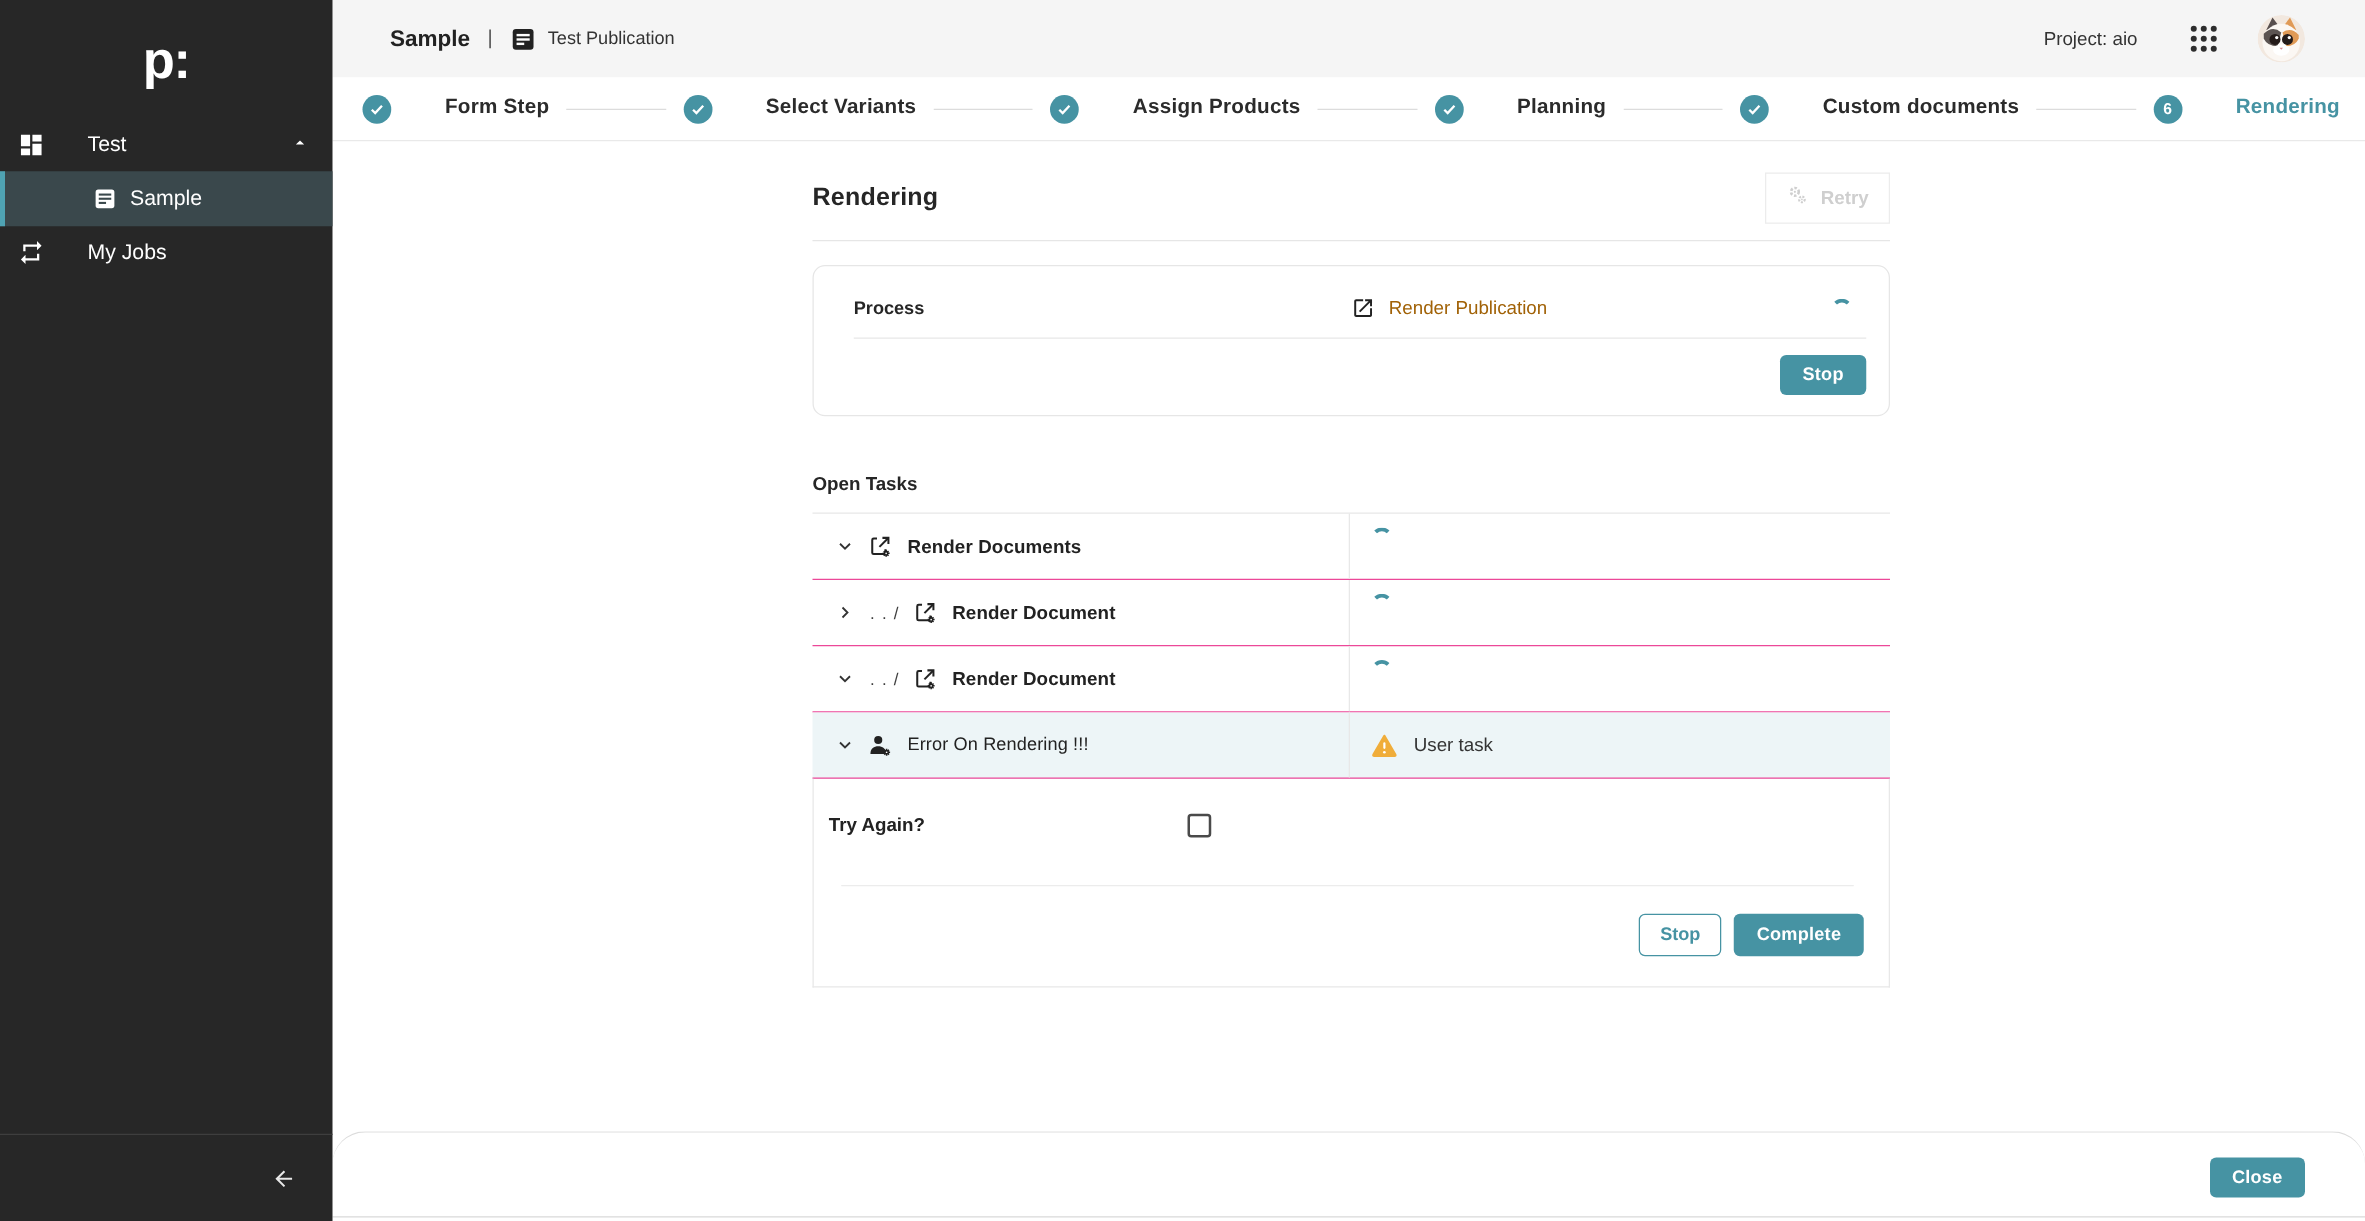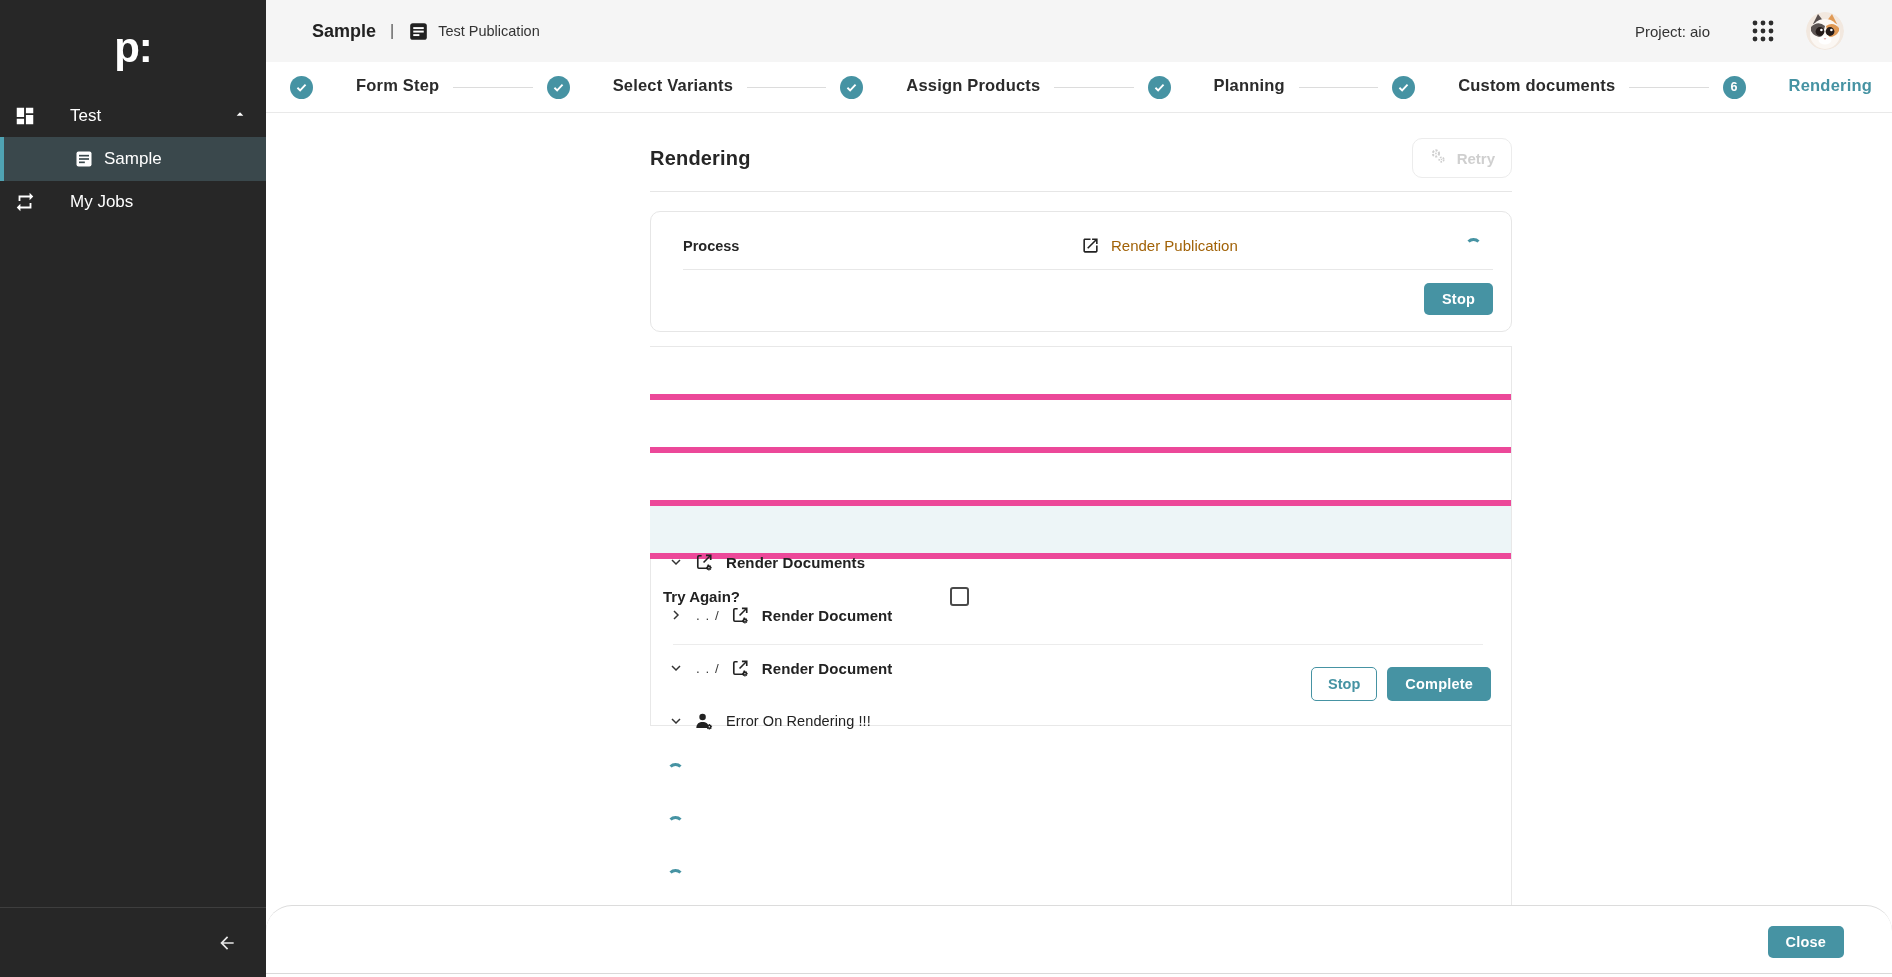--- a/index.html
+++ b/index.html
@@ -52,21 +52,21 @@
   .step-label { font-weight:700; font-size:16.5px; color:#2b2b2b; letter-spacing:.2px; }
   .step.active .step-label { color:var(--accent,#4693a3); }
   .connector { flex:1; height:1px; background:#dcdcdc; margin:0 14px; min-width:40px; }
 
   
   .content { position:absolute; left:266px; top:114px; right:0; bottom:72px; background:#fff; }
   .container { width:862px; margin-left:384px; }
   .title-row { display:flex; align-items:center; justify-content:space-between; padding-top:24px; }
   .page-title { font-size:20px; font-weight:700; color:#262626; letter-spacing:.2px; }
   .retry-btn { display:flex; align-items:center; gap:9px; border:1px solid #ececec;
-    border-radius:10px; padding:8px 16px; color:#cfcfcf; font-weight:700; font-size:15px;
+    border-radius:0; padding:8px 16px; color:#cfcfcf; font-weight:700; font-size:15px;
     background:#fff; cursor:default; }
   .hr { height:1px; background:#e6e6e6; margin-top:13px; }
 
   .process-card { border:1px solid #e6e6e6; border-radius:10px; margin-top:19px;
     padding:24px 18px 16px 32px; }
   .pc-row { display:flex; align-items:center; }
   .pc-label { flex:0 0 398px; font-weight:700; font-size:14.5px; color:#262626; }
   .pc-link { display:flex; align-items:center; gap:11px; font-size:15px; color:#a16207; flex:1; cursor:pointer; }
   .pc-link .lnk-icon { width:19px; height:19px; }
   .pc-spinner-wrap { width:40px; display:flex; justify-content:center; align-self:flex-end; }
@@ -75,21 +75,21 @@
 
   .btn-filled { background:var(--accent,#4693a3); color:#fff; font-weight:700;
     font-size:14.5px; padding:8px 18px; border-radius:5px; border:none;
     font-family:inherit; cursor:pointer; letter-spacing:.2px; }
   .btn-outline { background:#fff; color:var(--accent,#4693a3); font-weight:700;
     font-size:14.5px; padding:8px 16px; border-radius:5px;
     border:1px solid var(--accent,#4693a3); font-family:inherit; cursor:pointer; }
 
   .section-label { margin-top:46px; font-weight:700; font-size:15px; color:#262626; }
   .tasks { margin-top:14px; border-top:1px solid #e8e8e8; }
-  .task-row { display:flex; height:53px; border-bottom:6px solid #ec4899;flex-direction:column; }
+  .task-row { display:flex; height:53px; border-bottom:1px solid #ec4899; }
   .task-left { flex:0 0 430px; display:flex; align-items:center; padding-left:18px;
     border-right:1px solid #e8e8e8; }
   .task-right { flex:1; display:flex; align-items:center; padding-left:17px; }
   .task-row.highlight { background:var(--highlight-row,#edf5f7); }
   .chev { width:16px; height:16px; flex:0 0 16px; cursor:pointer; }
   .prefix { color:#3d3d3d; font-size:13.5px; margin-left:12px; letter-spacing:1px; white-space:pre; }
   .task-icon { width:23px; height:23px; margin-left:9px; flex:0 0 23px; }
   .task-label { font-weight:700; font-size:15px; color:#222; margin-left:10px; letter-spacing:.1px; }
   .task-label.regular { font-weight:400; font-size:14.5px; }
   .status-text { font-size:15px; color:#333; margin-left:13px; }
@@ -305,20 +305,21 @@
           <span class="pc-spinner-wrap">
             <span class="spinner"></span>
           </span>
         </div>
         <div class="pc-divider"></div>
         <div class="pc-actions">
           <button class="btn-filled">Stop</button>
         </div>
       </section>
 
+      <div class="section-label">Open Tasks</div>
 
       <div class="tasks">
 
         <div class="task-row">
           <div class="task-left">
             <span class="chev">
               <svg viewBox="0 0 24 24" width="16" height="16">
                   <polyline points="6,9 12,15 18,9" fill="none" stroke="#333" stroke-width="2.2"></polyline>
                 </svg>
             </span>

